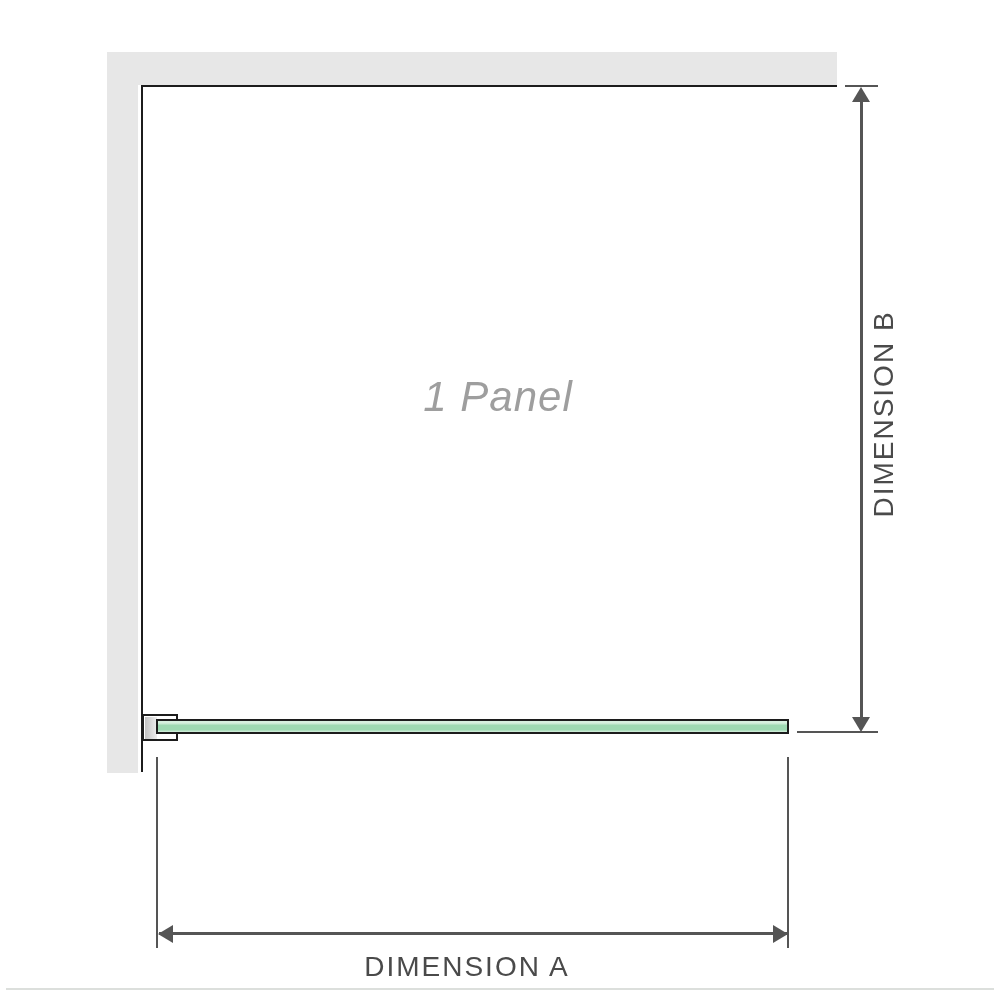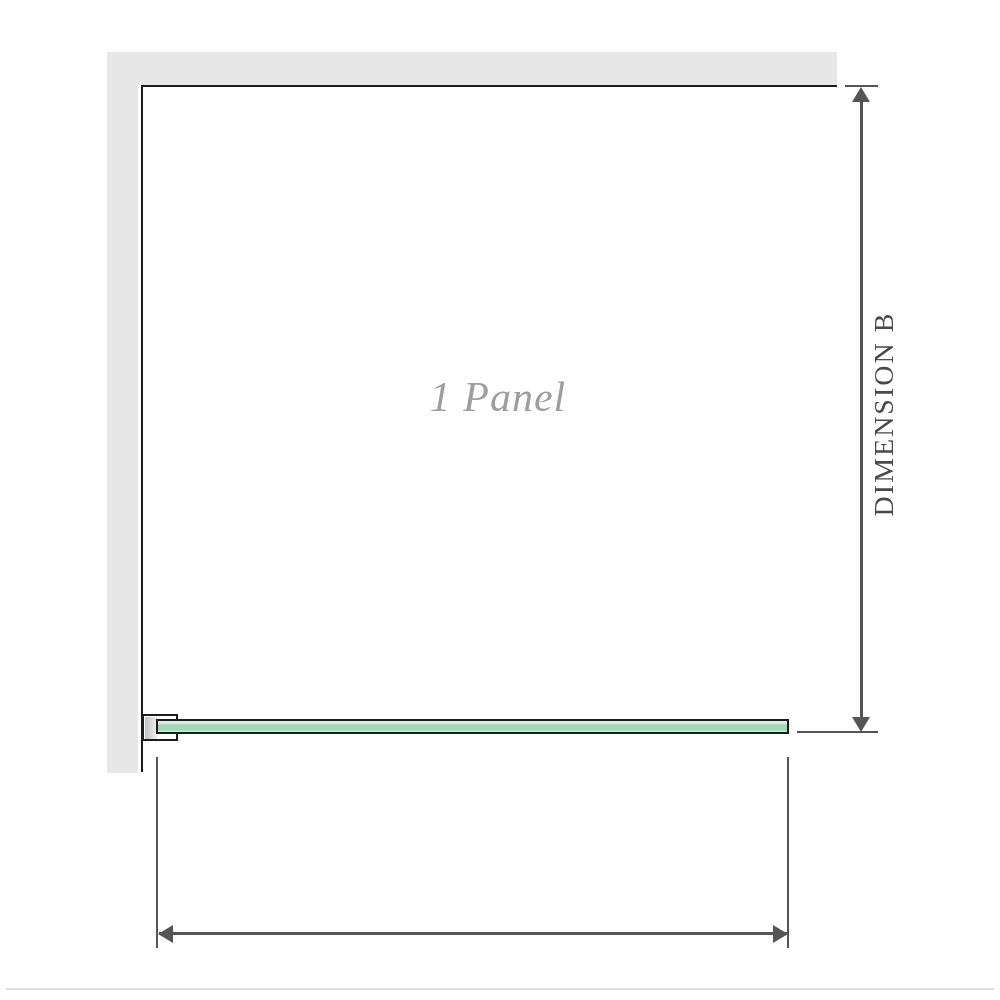--- a/index.html
+++ b/index.html
@@ -9,21 +9,21 @@
     --label-text:#4a4a4a;
     --watermark-text:#9e9e9e;
     --glass-light:#d7f0df;
     --glass-mid:#9ed9b2;
     --bracket-inner:#c2c2c2;
     --divider:#dcdfdc;
   }
   html,body{margin:0;padding:0;background:#ffffff;}
   .canvas{
     position:relative;width:1000px;height:1000px;background:#ffffff;
-    overflow:hidden;font-family:Liberation Serif, serif;
+    overflow:hidden;font-family:Liberation Sans, sans-serif;
   }
   .abs{position:absolute;}
 
   
   .wall-top{left:107px;top:52px;width:730px;height:33px;background:var(--wall);}
   .wall-left{left:107px;top:52px;width:31px;height:721px;background:var(--wall);}
 
   
   .outline-top{left:142px;top:85px;width:695px;height:2px;background:var(--outline);}
   .outline-left{left:141px;top:85px;width:2px;height:687px;background:var(--outline);}
@@ -97,16 +97,17 @@
   <div class="abs dimb-line"></div>
   <div class="abs dimb-arrow-up"></div>
   <div class="abs dimb-arrow-down"></div>
   <div class="abs dimb-label">DIMENSION B</div>
 
   <div class="abs dima-tick-left"></div>
   <div class="abs dima-tick-right"></div>
   <div class="abs dima-line"></div>
   <div class="abs dima-arrow-left"></div>
   <div class="abs dima-arrow-right"></div>
+  <div class="abs dima-label">DIMENSION A</div>
 
   <div class="abs page-divider"></div>
 
 </div>
 
 </body></html>

